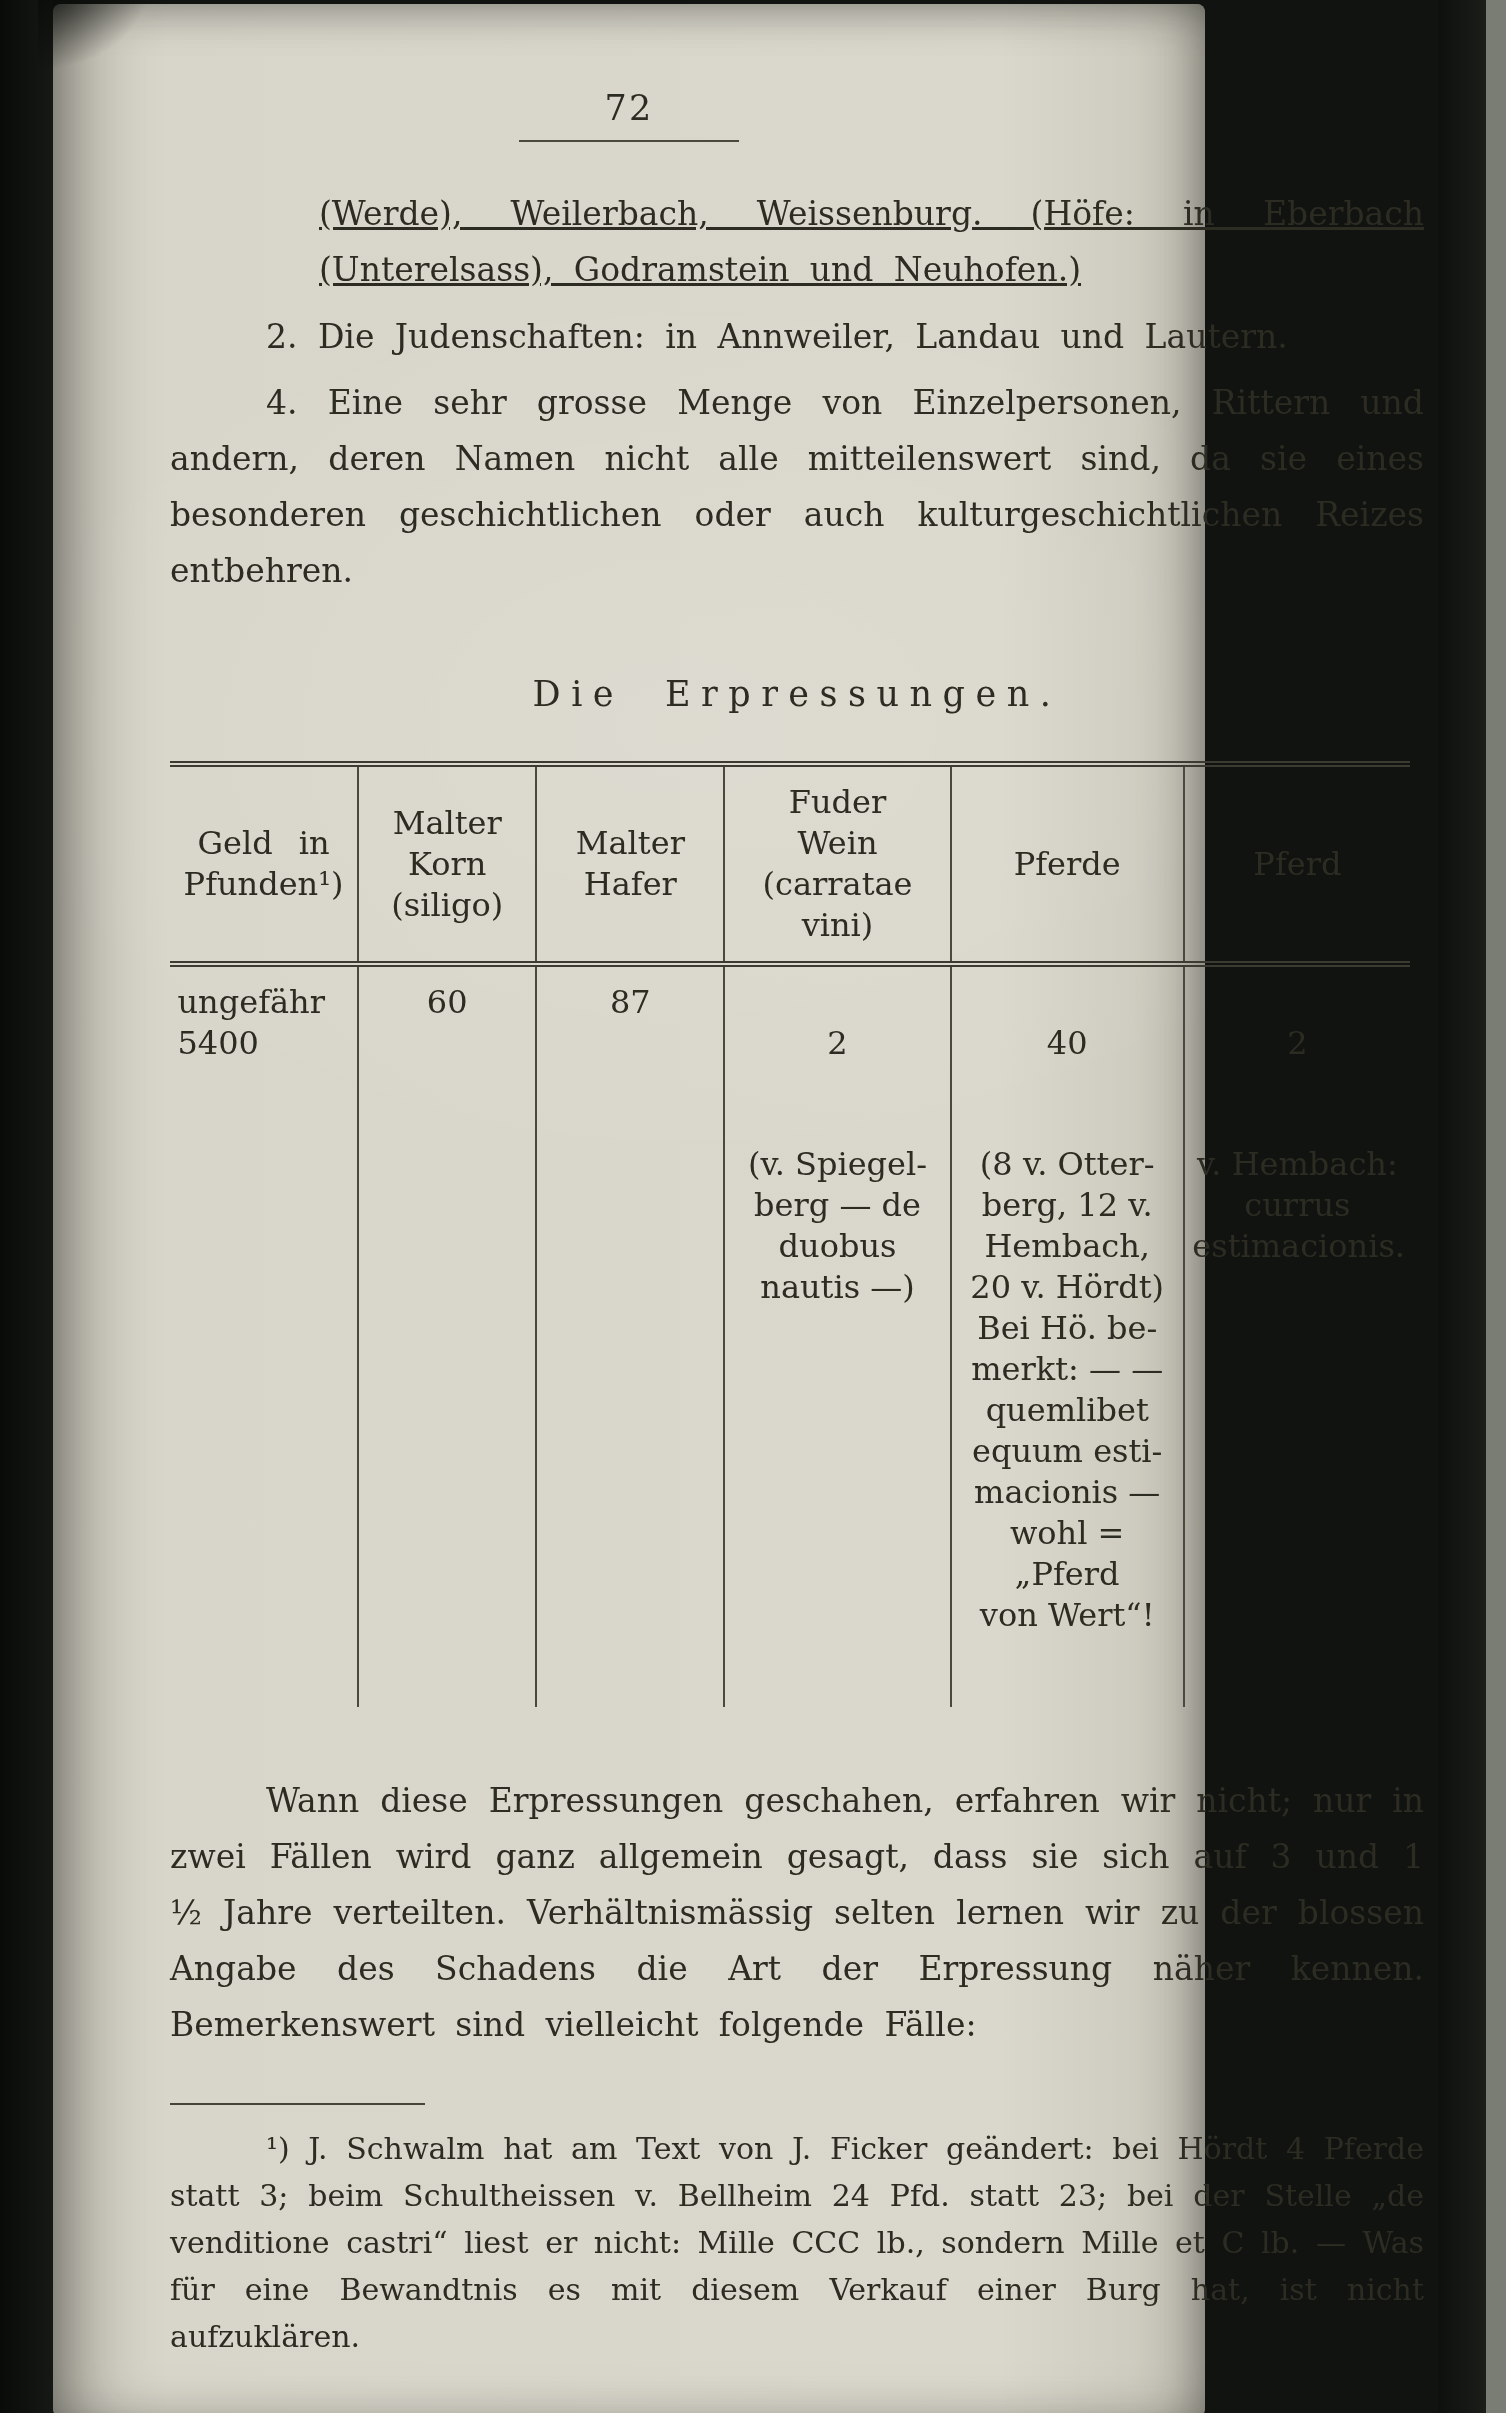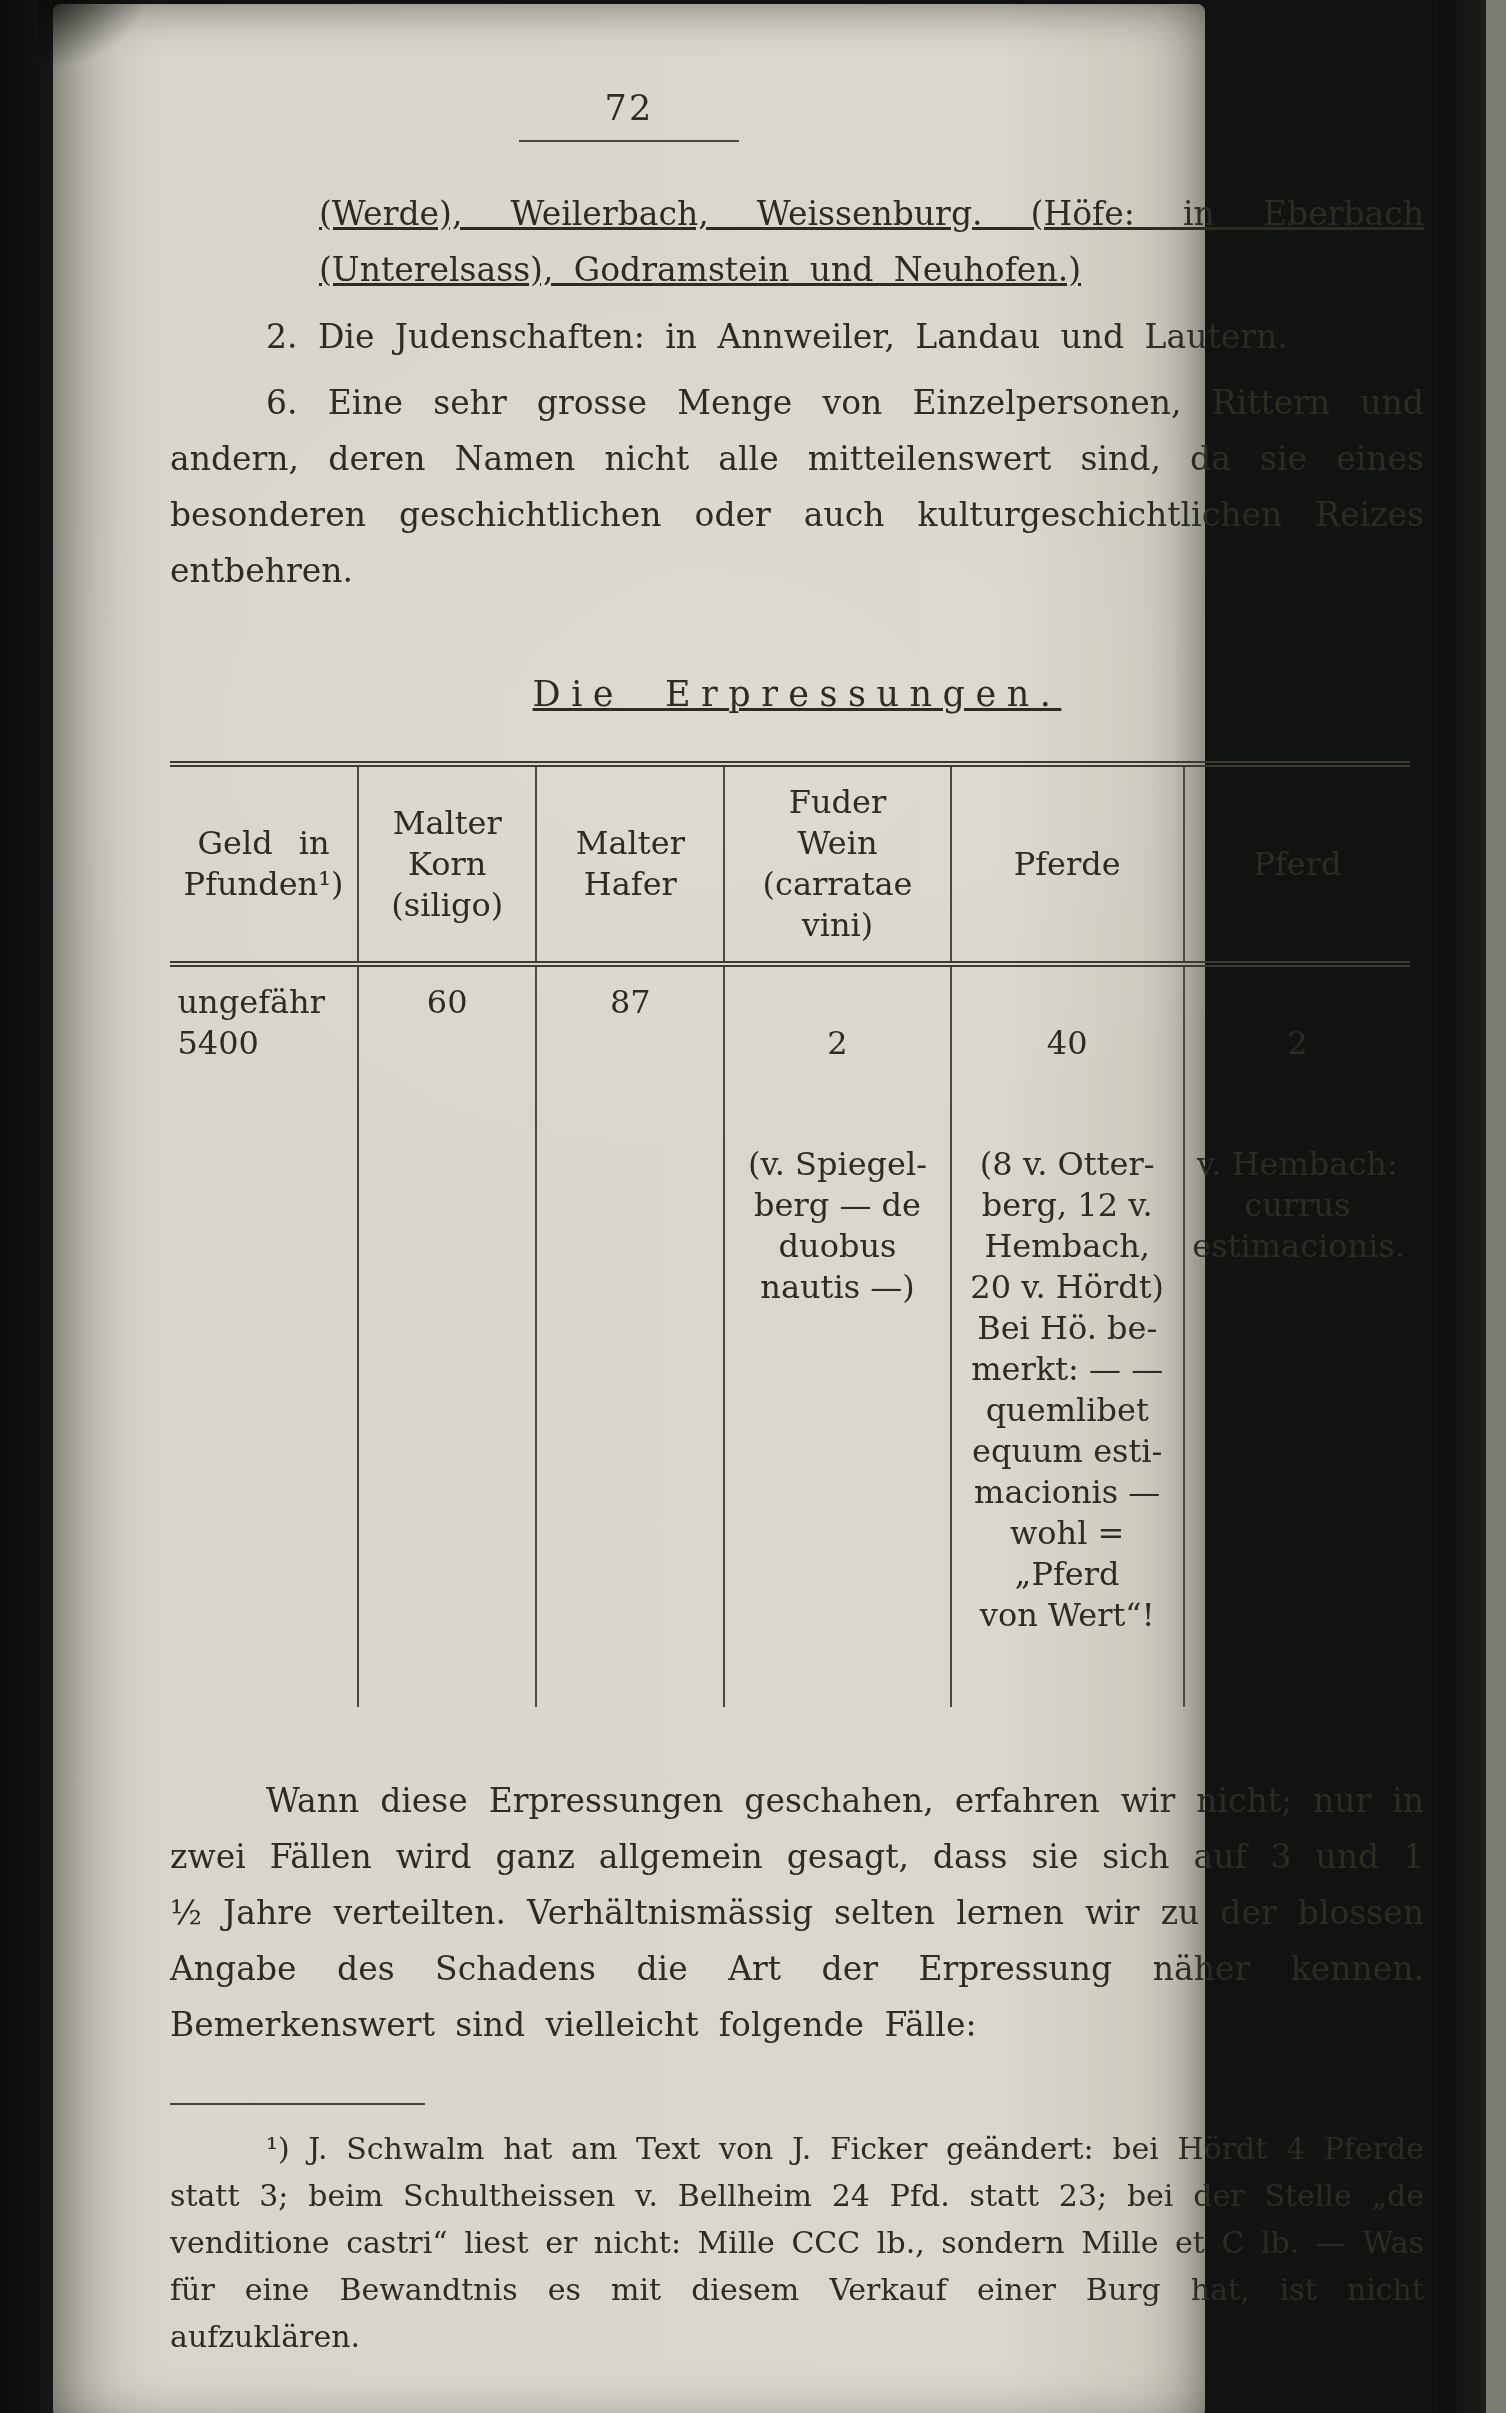--- a/index.html
+++ b/index.html
@@ -66,21 +66,20 @@
   .para-continuation { margin-top: 44px; padding-left: 149px; text-decoration: underline; }
   .para-item { margin-top: 10.5px; text-indent: 96px; }
 
   .section-heading {
     font-size: 35px;
     font-weight: 400;
     text-align: center;
     letter-spacing: 0.30em;
     word-spacing: 0.55em;
     margin: 75px 0 47px 0;
-    text-decoration: underline;
   }
 
   table.extortions {
     border-collapse: collapse;
     table-layout: fixed;
     width: 1240px;
     border-top: 6.8px double #3c3b32;
   }
   table.extortions th {
     border-bottom: 6.8px double #3c3b32;
@@ -141,21 +140,21 @@
       <div class="pagenum">72</div>
       <div class="pagenum-rule"></div>
     </div>
 
     <div class="content">
 
       <p class="para para-continuation">(Werde), Weilerbach, Weissenburg. (Höfe: in Eberbach (Unterelsass), Godramstein und Neuhofen.)</p>
 
       <p class="para para-item">2. Die Judenschaften: in Annweiler, Landau und Lautern.</p>
 
-      <p class="para para-item">6. Eine sehr grosse Menge von Einzelpersonen, Rittern und andern, deren Namen nicht alle mitteilenswert sind, da sie eines besonderen geschichtlichen oder auch kulturgeschichtlichen Reizes entbehren.</p>
+      <p class="para para-item">4. Eine sehr grosse Menge von Einzelpersonen, Rittern und andern, deren Namen nicht alle mitteilenswert sind, da sie eines besonderen geschichtlichen oder auch kulturgeschichtlichen Reizes entbehren.</p>
 
       <h2 class="section-heading">Die Erpressungen.</h2>
 
       <table class="extortions">
         <colgroup>
           <col style="width:188px">
           <col style="width:178px">
           <col style="width:188px">
           <col style="width:226px">
           <col style="width:233px">

